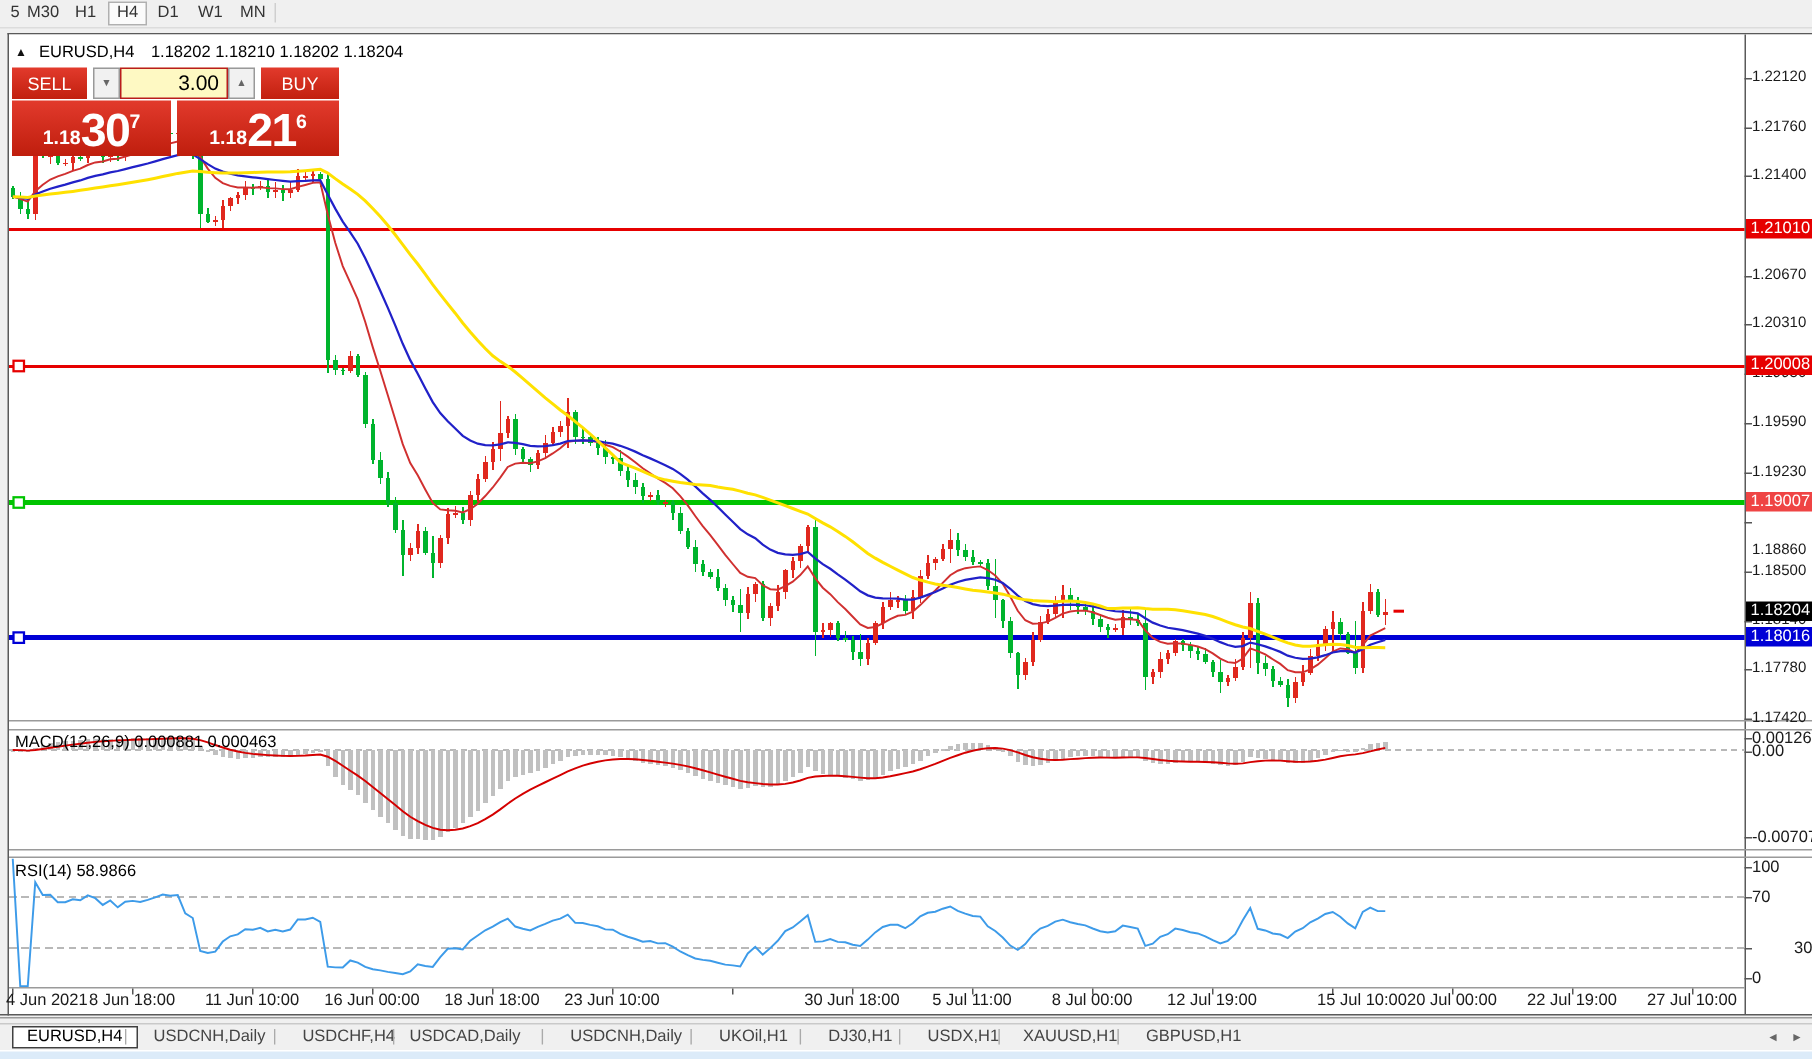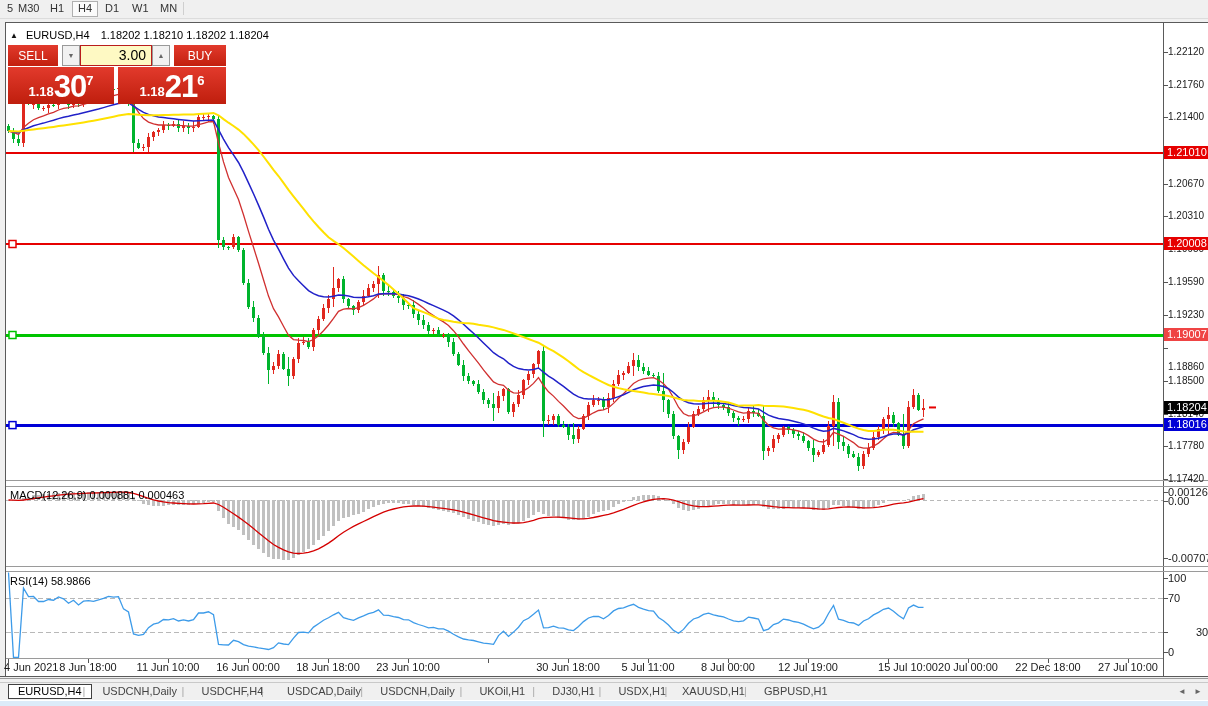--- a/index.html
+++ b/index.html
@@ -746,21 +746,21 @@
     <div class="ta-label" style="left: 648px;">5 Jul 11:00</div>
     <div class="ta-tick" style="left: 728px;"></div>
     <div class="ta-label" style="left: 728px;">8 Jul 00:00</div>
     <div class="ta-tick" style="left: 808px;"></div>
     <div class="ta-label" style="left: 808px;">12 Jul 19:00</div>
     <div class="ta-tick" style="left: 888px;"></div>
     <div class="ta-label" style="left: 888px; margin-left: 20px;">15 Jul 10:00</div>
     <div class="ta-tick" style="left: 968px;"></div>
     <div class="ta-label" style="left: 968px;">20 Jul 00:00</div>
     <div class="ta-tick" style="left: 1048px;"></div>
-    <div class="ta-label" style="left: 1048px;">22 Dec 18:00</div>
+    <div class="ta-label" style="left: 1048px;">22 Jul 19:00</div>
     <div class="ta-tick" style="left: 1128px;"></div>
     <div class="ta-label" style="left: 1128px;">27 Jul 10:00</div>
   </div>
 <div id="ind-axes">
     <div class="pa-tick" style="top: 492px;"></div>
     <div class="ind-axis-label" style="top: 486px;">0.00126</div>
     <div class="pa-tick" style="top: 501px;"></div>
     <div class="ind-axis-label" style="top: 495px;">0.00</div>
     <div class="pa-tick" style="top: 558px;"></div>
     <div class="ind-axis-label" style="top: 552px;">-0.00707</div>
@@ -774,21 +774,21 @@
     <div class="ind-axis-label" style="top: 646px;">0</div>
   </div>
 
 <div id="tabbar" class="abs">
     <div class="tab active" style="left: 8px;">EURUSD,H4</div>
     <div class="tab-div" style="left: 82.4px;">|</div>
     <div class="tab" style="left: 93.4px;">USDCNH,Daily</div>
     <div class="tab-div" style="left: 181.6px;">|</div>
     <div class="tab" style="left: 192.6px;">USDCHF,H4</div>
     <div class="tab-div" style="left: 261px;">|</div>
-    <div class="tab" style="left: 278px; text-align: right;">USDCAD,Daily</div>
+    <div class="tab" style="left: 264px; text-align: right;">USDCAD,Daily</div>
     <div class="tab-div" style="left: 360.2px;">|</div>
     <div class="tab" style="left: 371.2px;">USDCNH,Daily</div>
     <div class="tab-div" style="left: 459.4px;">|</div>
     <div class="tab" style="left: 470.4px;">UKOil,H1</div>
     <div class="tab-div" style="left: 532.2px;">|</div>
     <div class="tab" style="left: 543.2px;">DJ30,H1</div>
     <div class="tab-div" style="left: 598.4px;">|</div>
     <div class="tab" style="left: 609.4px;">USDX,H1</div>
     <div class="tab-div" style="left: 664.6px;">|</div>
     <div class="tab" style="left: 673px;">XAUUSD,H1</div>

